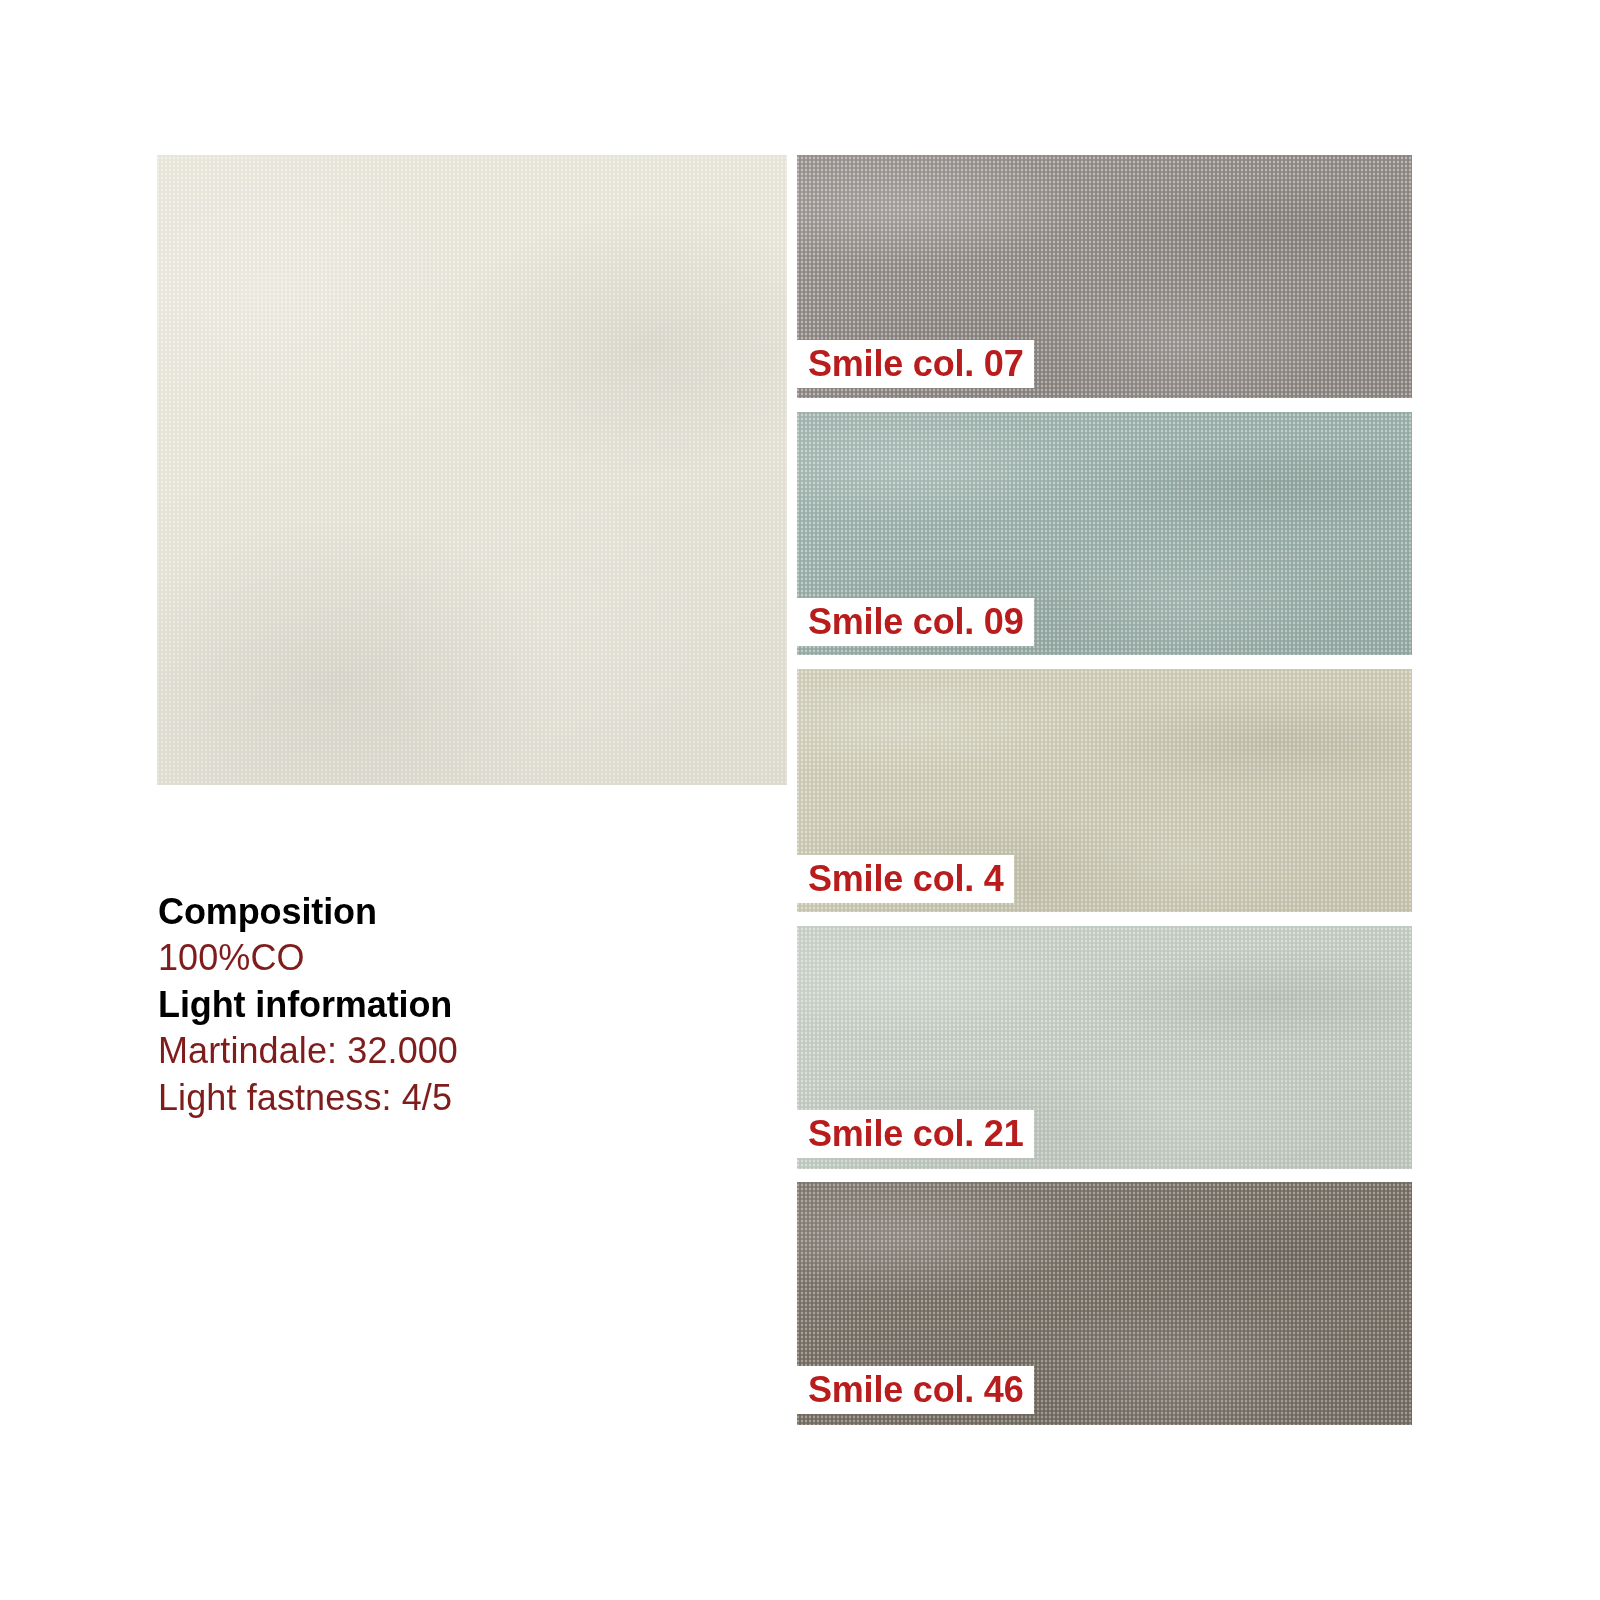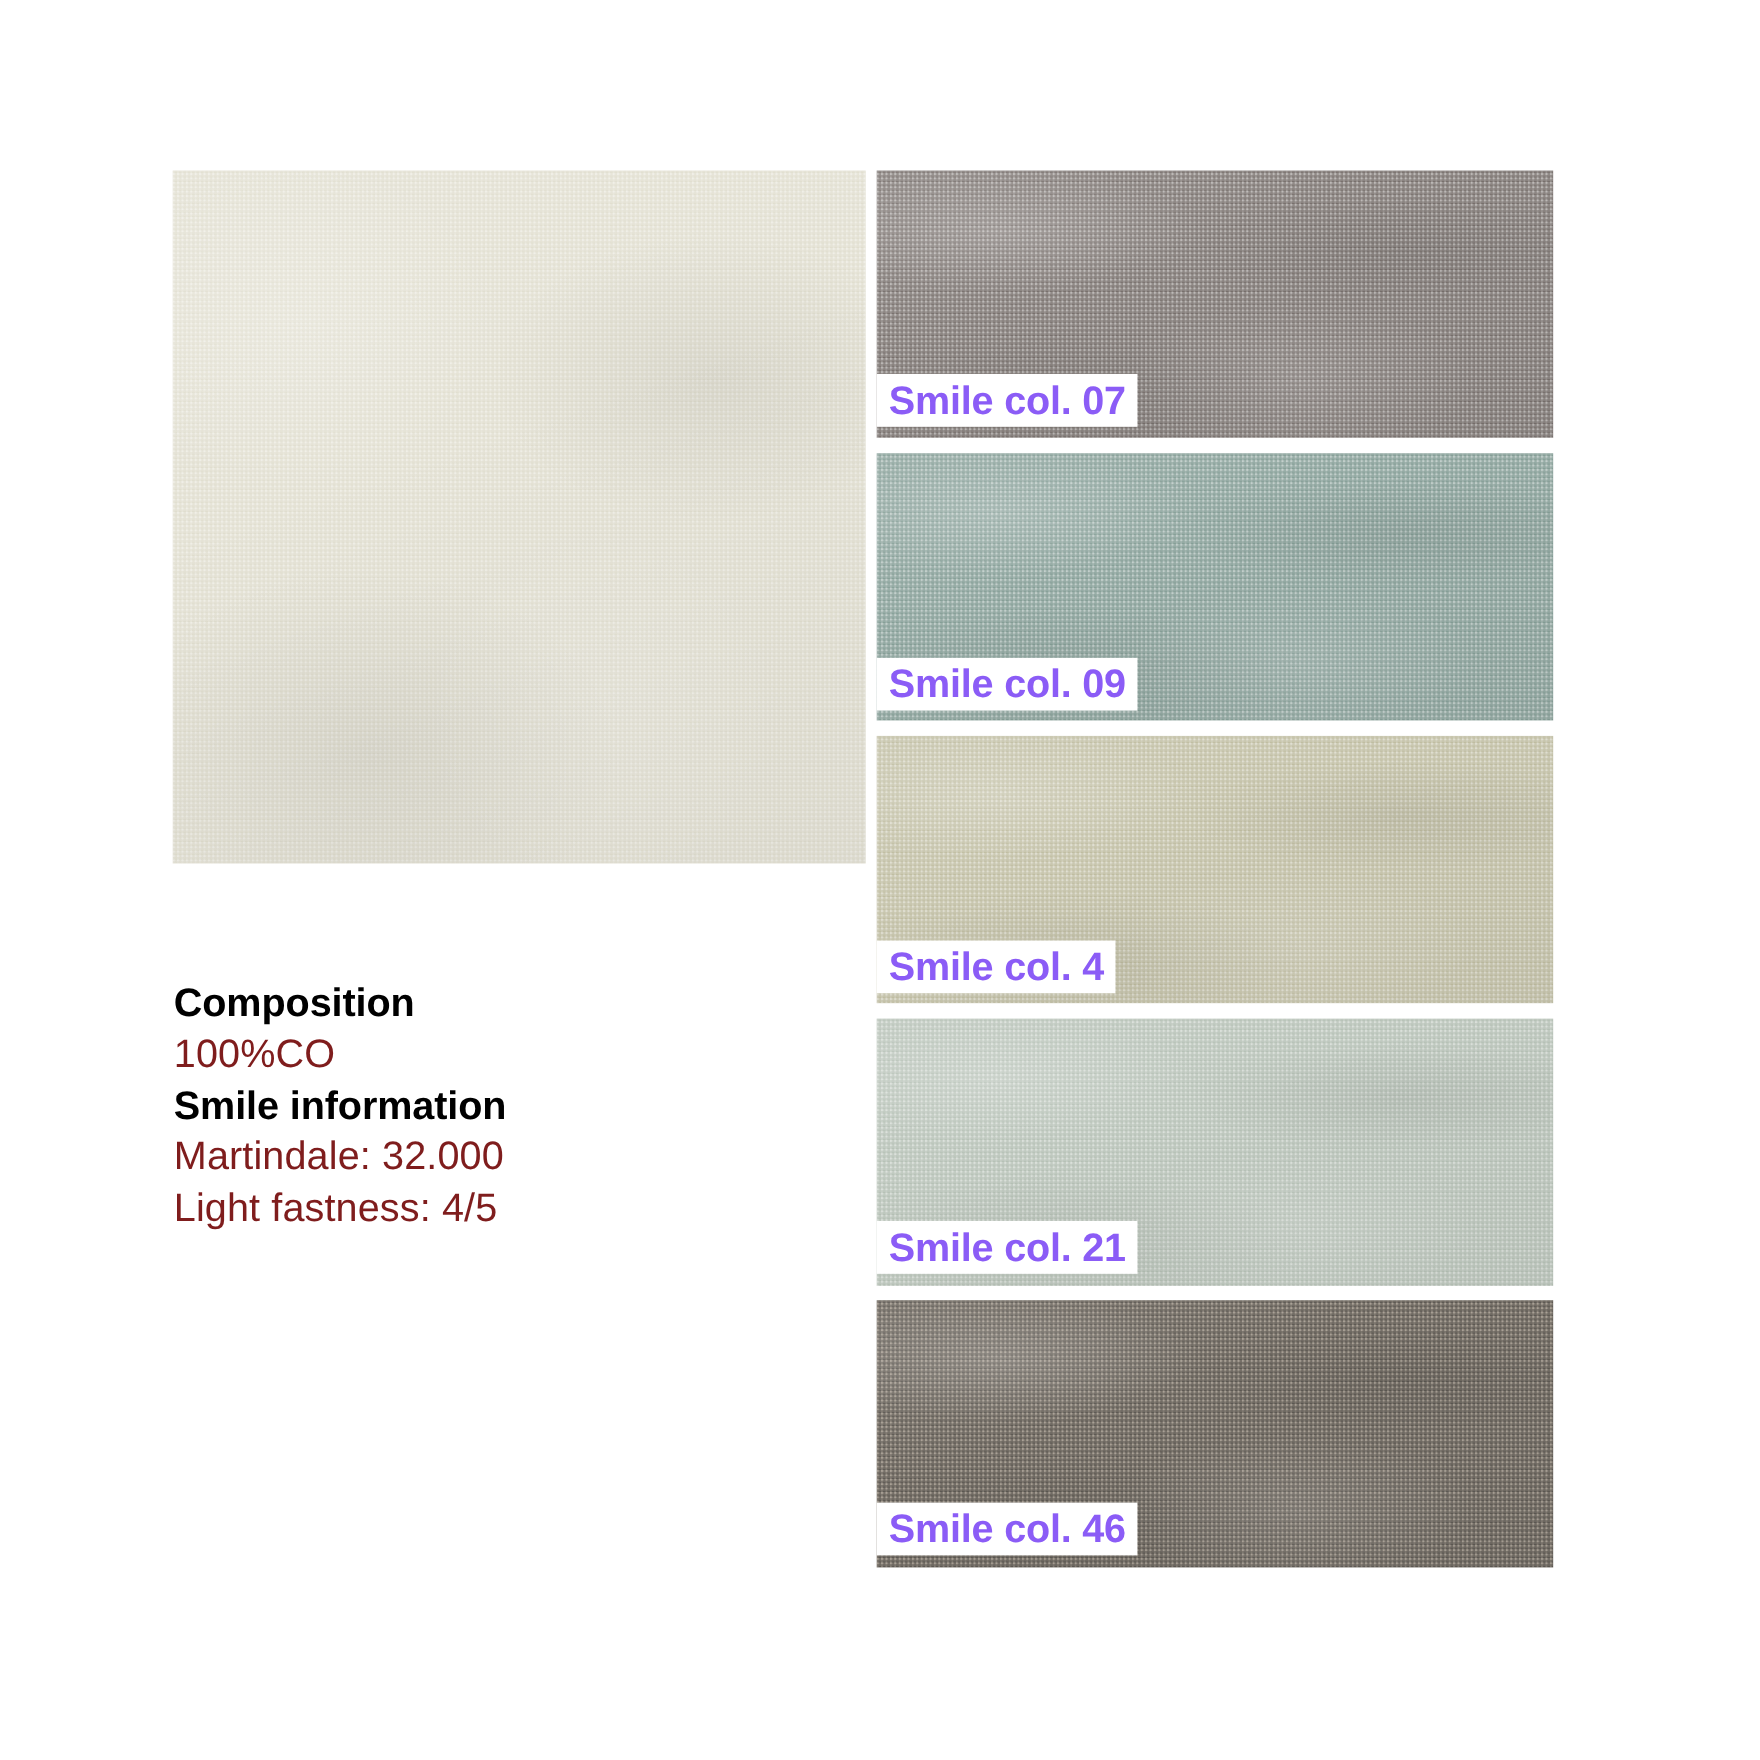--- a/index.html
+++ b/index.html
@@ -61,21 +61,21 @@
     position: absolute;
     inset: 0;
     background: linear-gradient(160deg, rgba(255,255,255,.07) 0%, rgba(0,0,0,0) 38%, rgba(0,0,0,.045) 100%);
     pointer-events: none;
   }
 
   
   .chip {
     position: absolute;
     background: #ffffff;
-    color: #8b5cf6;
+    color: #b91c1c;
     font-weight: 700;
     letter-spacing: -0.2px;
     white-space: nowrap;
     display: flex;
     align-items: center;
   }
 
   
   #swatch-main {
     left: 157px;
@@ -130,21 +130,21 @@
 
   <div class="swatch" id="swatch-main" style="--fab: #e7e5d9;">
     <div class="weave"></div>
     <div class="mottle"></div>
     <div class="shade"></div>
   </div>
 
   <div class="specs">
     <div class="spec-head">Composition</div>
     <div class="spec-val">100%CO</div>
-    <div class="spec-head">Smile information</div>
+    <div class="spec-head">Light information</div>
     <div class="spec-val">Martindale: 32.000</div>
     <div class="spec-val">Light fastness: 4/5</div>
   </div>
 
   <div class="swatch swatch-r" style="top: 155px; height: 243px; --fab: #948e8b;">
     <div class="weave"></div>
     <div class="mottle"></div>
     <div class="shade"></div>
   </div>
   <div class="chip chip-r" style="top:340px">Smile col. 07</div>

